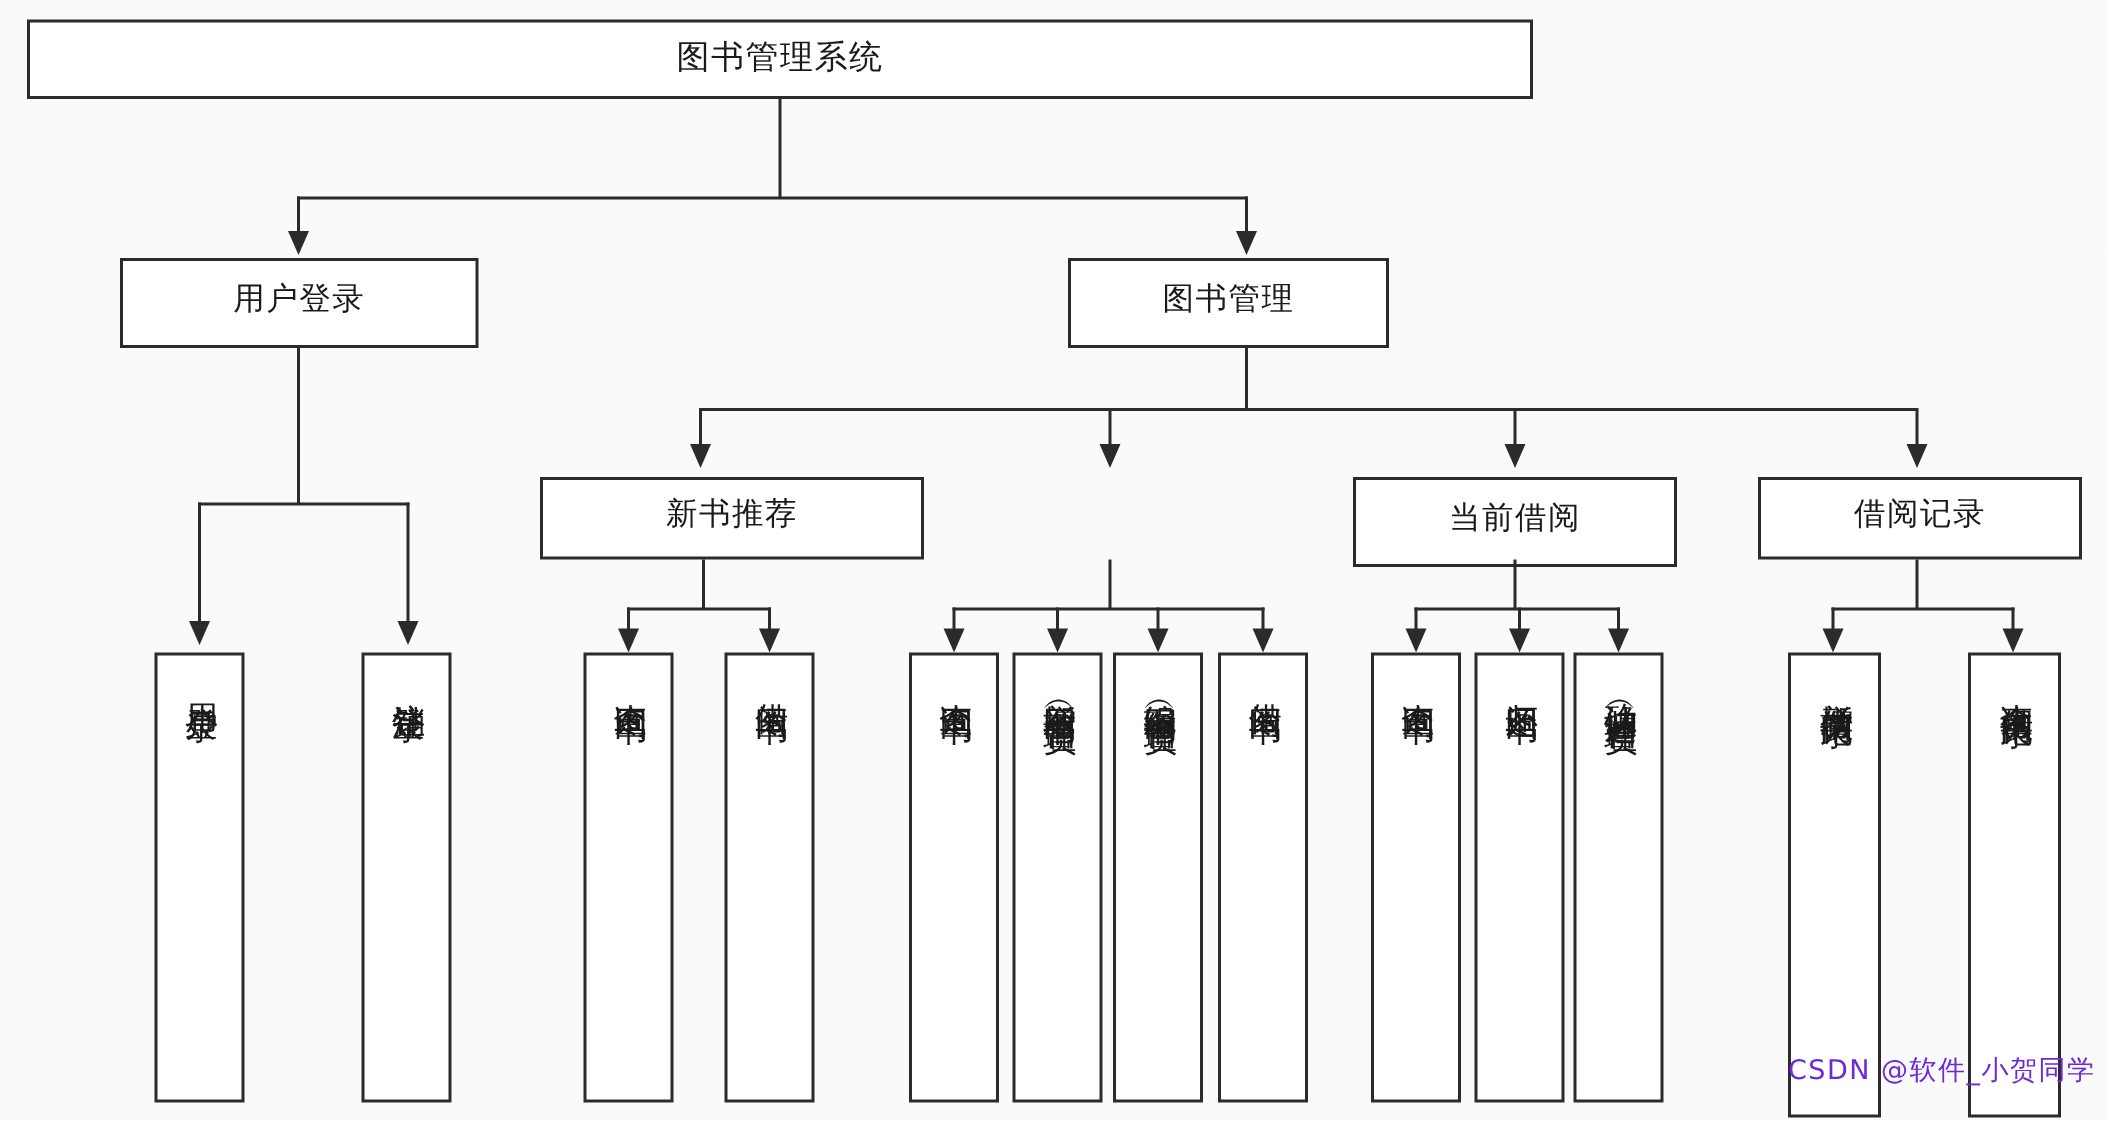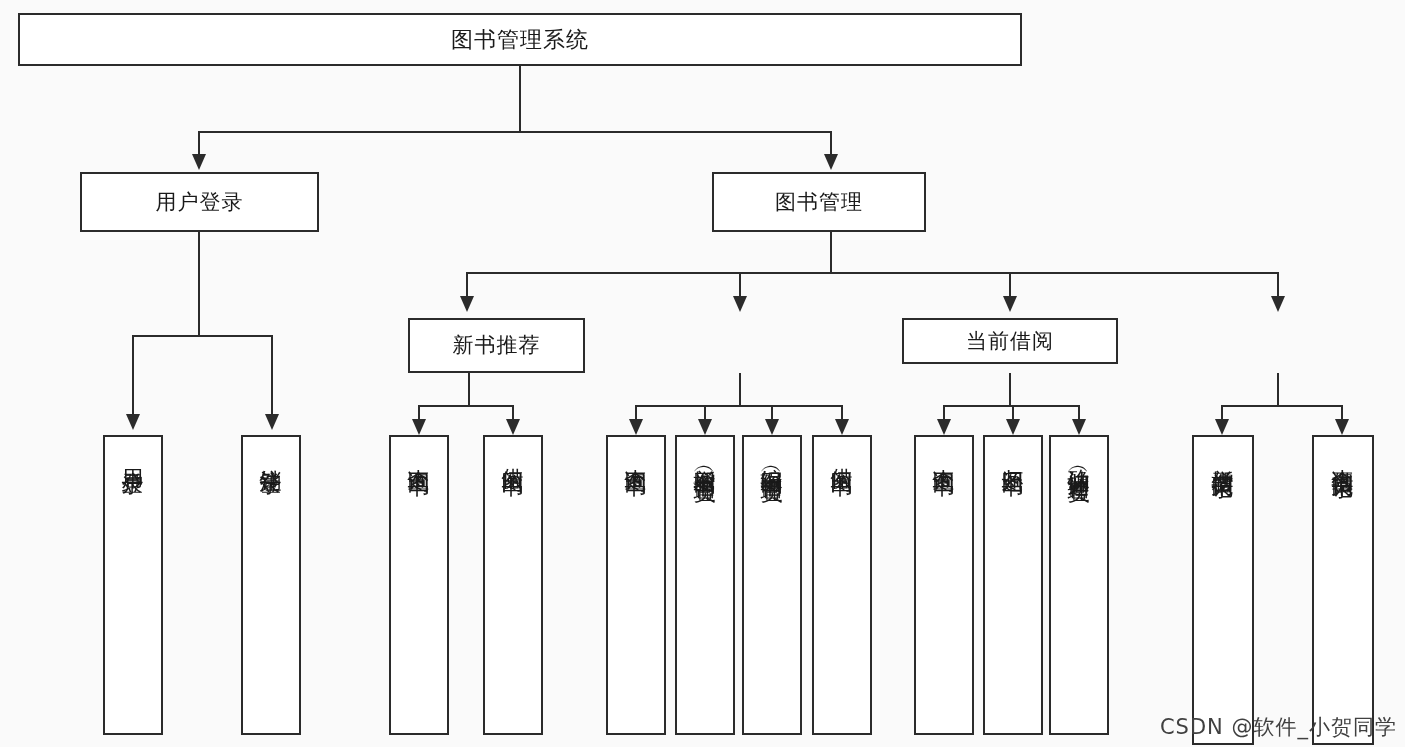--- a/index.html
+++ b/index.html
@@ -23,20 +23,21 @@
     display: flex;
     align-items: center;
     justify-content: center;
     color: #1a1a1a;
   }
   .node-label {
     display: block;
     text-align: right;
     line-height: 1.18;
     white-space: pre-line;
+    font-family: Liberation Mono, monospace;
   }
   
   .h-node .node-label {
     font-size: 21px;
     letter-spacing: 1px;
   }
   .root .node-label { font-size: 22px; }
   
   .leaf {
     border-width: 2px;
@@ -63,23 +64,23 @@
     position: absolute;
     width: 0;
     height: 0;
     border-left: 7px solid transparent;
     border-right: 7px solid transparent;
     border-top: 16px solid #2b2b2b;
   }
   .watermark {
     position: absolute;
     right: 8px;
-    bottom: 6px;
-    font-size: 21px;
-    color: #404040;
+    bottom: 22px;
+    font-size: 18px;
+    color: #6d28d9;
     letter-spacing: 1px;
     white-space: nowrap;
     pointer-events: none;
   }
 </style>
 </head>
 <body>
 
 <div id="canvas">
 
@@ -115,25 +116,28 @@
   <div class="edge edge-h" style="left:466px; top:272px; width:812px; height:2px;"></div>
   <div class="edge edge-v" style="left:466px; top:272px; width:2px; height:26px;"></div>
   <div class="arrow" style="left:460px; top:296px;"></div>
   <div class="edge edge-v" style="left:739px; top:272px; width:2px; height:26px;"></div>
   <div class="arrow" style="left:733px; top:296px;"></div>
   <div class="edge edge-v" style="left:1009px; top:272px; width:2px; height:26px;"></div>
   <div class="arrow" style="left:1003px; top:296px;"></div>
   <div class="edge edge-v" style="left:1277px; top:272px; width:2px; height:26px;"></div>
   <div class="arrow" style="left:1271px; top:296px;"></div>
 
-  <div class="node h-node" style="left:360px; top:318px; width:177px; height:55px;margin-left:48px;">
+  <div class="node h-node" style="left:360px; top:318px; width:256px; height:55px;">
     <span class="node-label">新书推荐</span>
   </div>
-  <div class="node h-node" style="left:902px; top:318px; width:216px; height:46px;">
+  <div class="node h-node" style="left:902px; top:318px; width:216px; height:60px;">
     <span class="node-label">当前借阅</span>
+  </div>
+  <div class="node h-node" style="left:1172px; top:318px; width:216px; height:55px;">
+    <span class="node-label">借阅记录</span>
   </div>
 
   <div class="edge edge-v" style="left:468px; top:373px; width:2px; height:33px;"></div>
   <div class="edge edge-h" style="left:418px; top:405px; width:96px; height:2px;"></div>
   <div class="edge edge-v" style="left:418px; top:405px; width:2px; height:18px;"></div>
   <div class="arrow" style="left:412px; top:419px;"></div>
   <div class="edge edge-v" style="left:512px; top:405px; width:2px; height:18px;"></div>
   <div class="arrow" style="left:506px; top:419px;"></div>
 
   <div class="edge edge-v" style="left:739px; top:373px; width:2px; height:33px;"></div>

